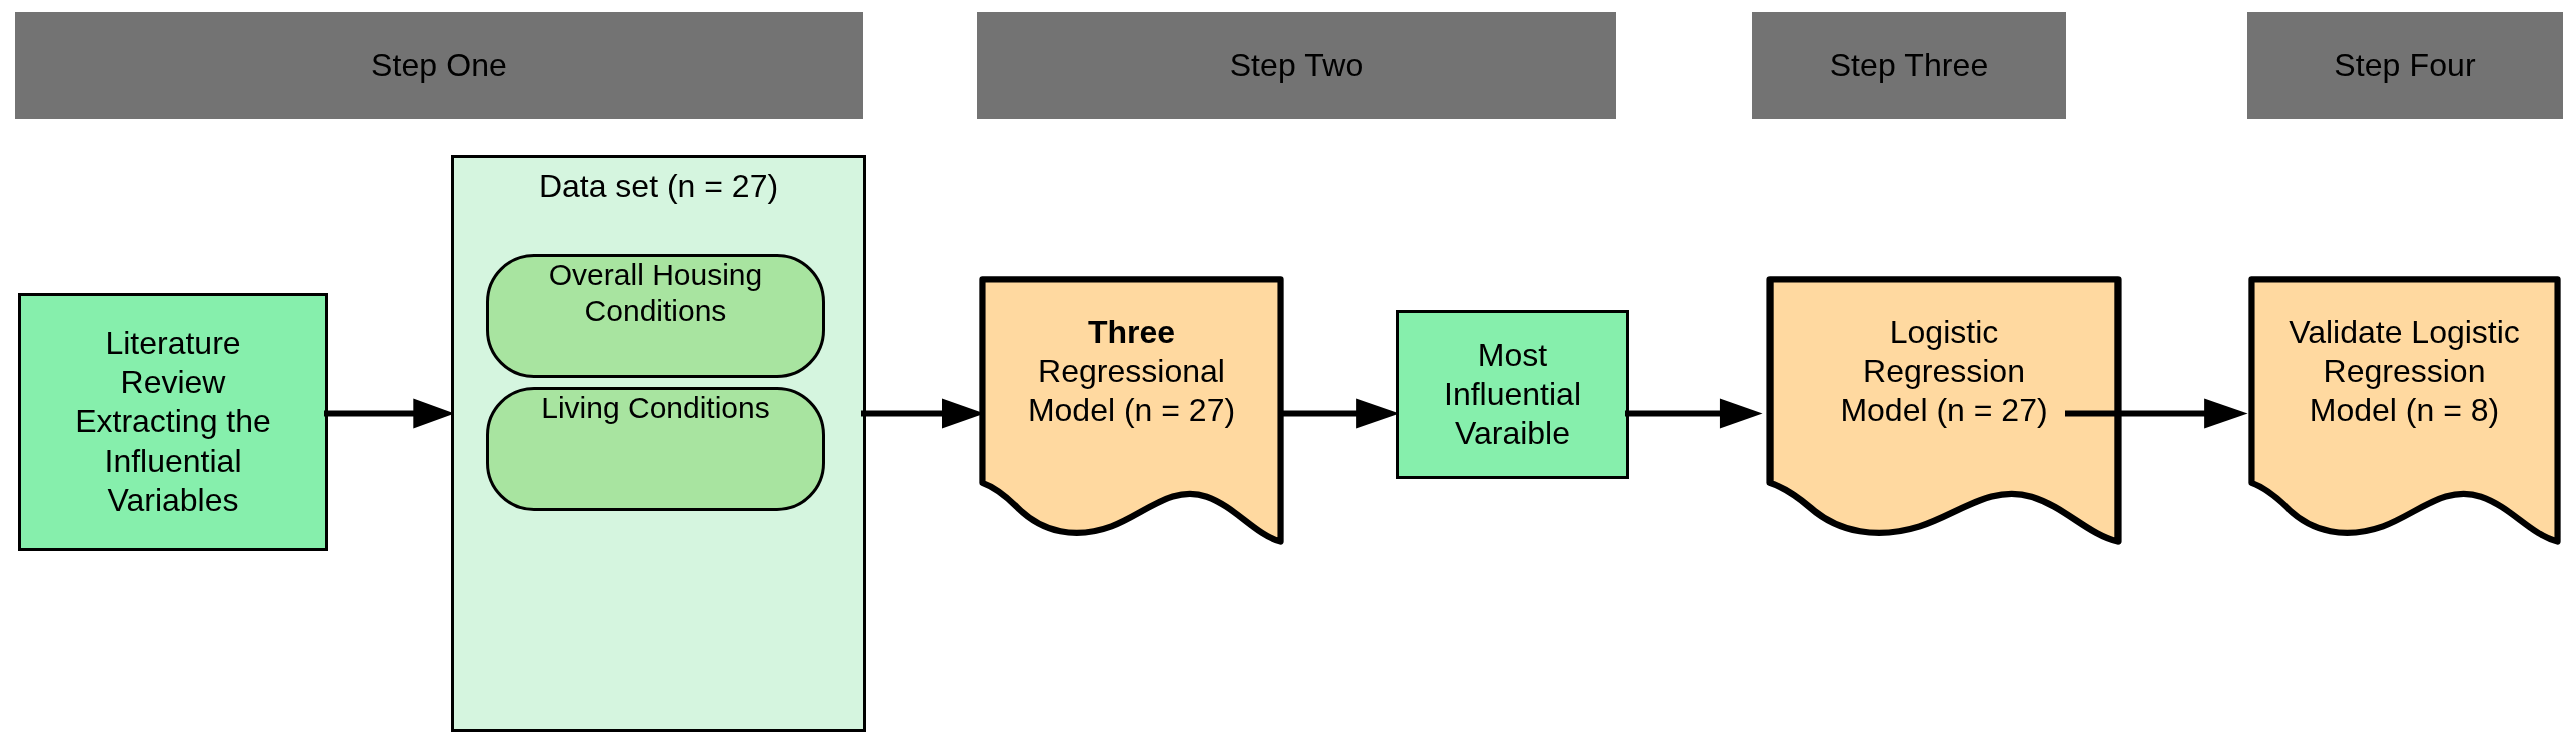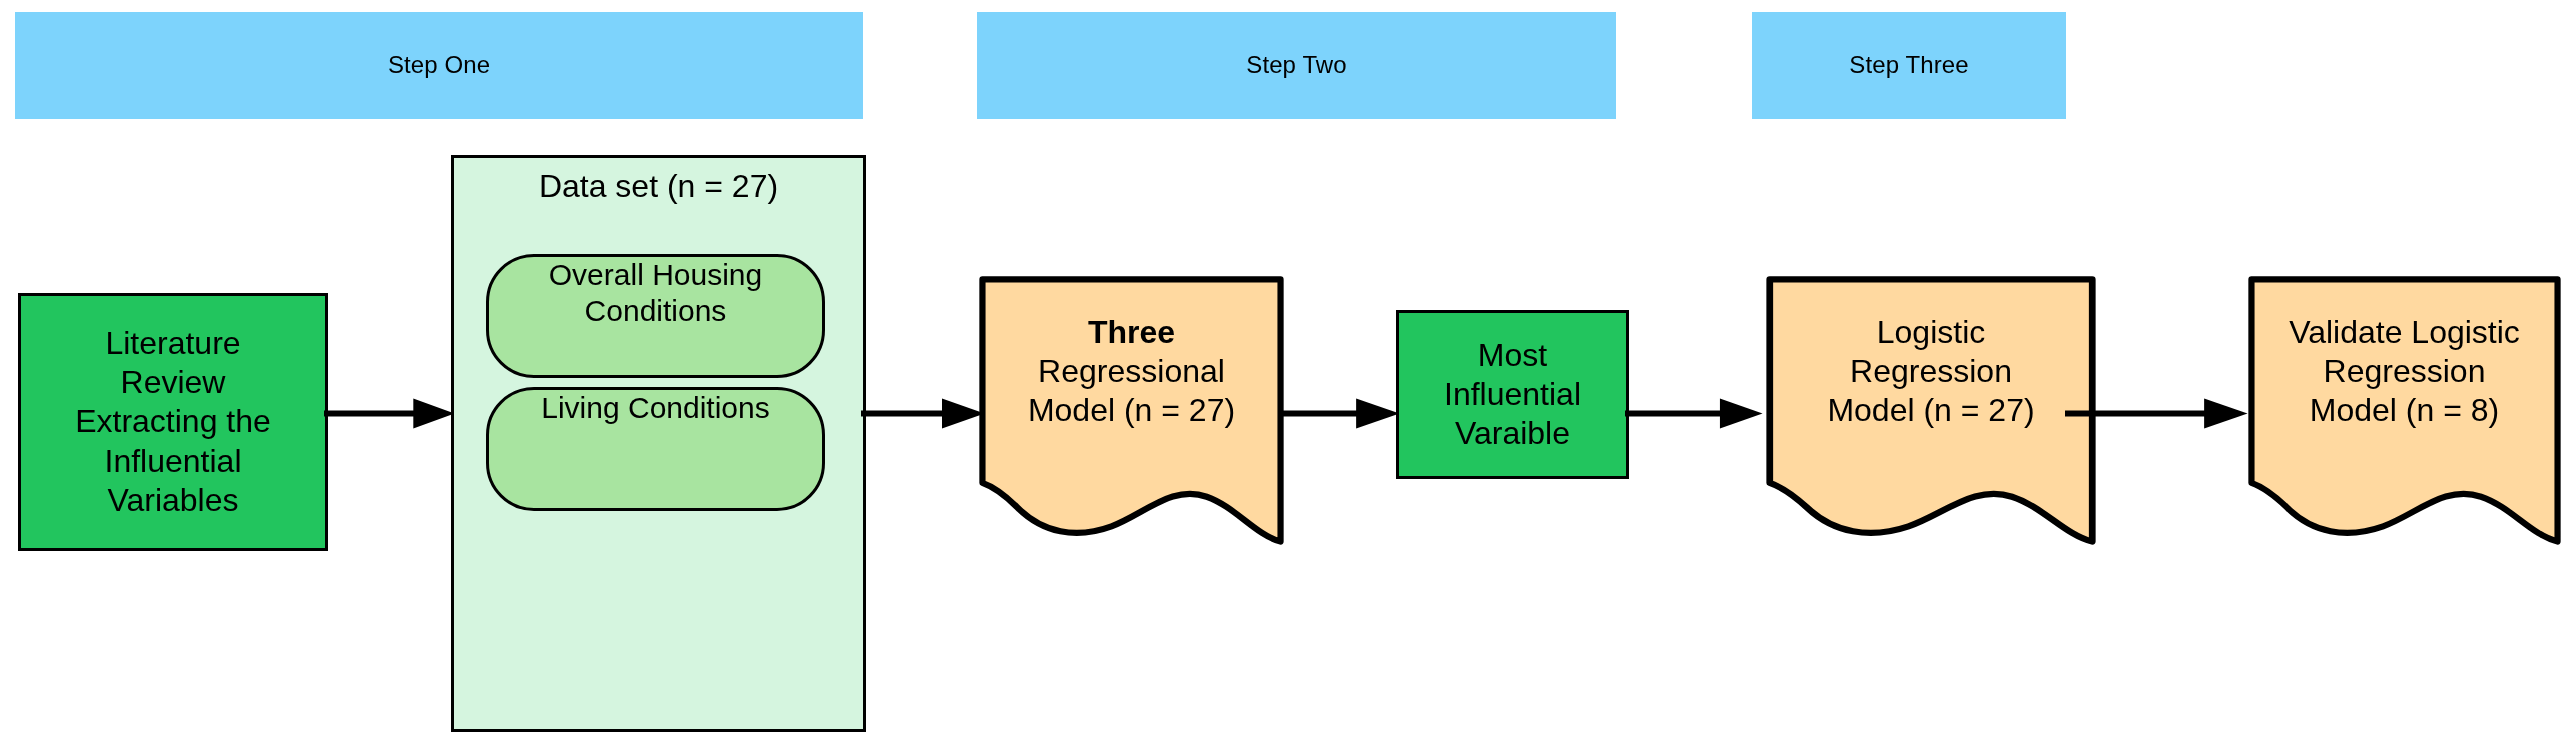--- a/index.html
+++ b/index.html
@@ -15,45 +15,45 @@
     position: relative;
     width: 2576px;
     height: 748px;
     background: #ffffff;
     overflow: hidden;
   }
 
   
   .step-bar {
     position: absolute;
-    background: #7dd3fc;
+    background: #737373;
     display: flex;
     align-items: center;
     justify-content: center;
-    font-size: 24px;
+    font-size: 32px;
     color: #000;
     letter-spacing: 0.1px;
   }
 
   
   .node {
     position: absolute;
     box-sizing: border-box;
     display: flex;
     align-items: center;
     justify-content: center;
     text-align: center;
     font-size: 32px;
     line-height: 1.22;
     color: #000;
   }
   .node .lbl { display: block; padding: 0 6.9px; }
 
   .rect-node {
-    background: #22c55e;
+    background: #86efac;
     border: 3.4px solid #000000;
     align-items: center;
   }
 
   
   .group-box {
     position: absolute;
     box-sizing: border-box;
     background: #D5F5DF;
     border: 3.4px solid #000000;
@@ -118,20 +118,23 @@
   </div>
 
   <div class="step-bar" style="left:1752px; top:11.7px; width:314px; height:107px;">
     <span>Step Three</span>
   </div>
 
   <div class="step-bar" style="left:977px; top:11.7px; width:639px; height:107px;">
     <span>Step Two</span>
   </div>
 
+  <div class="step-bar" style="left:2247px; top:11.7px; width:316px; height:107px;">
+    <span>Step Four</span>
+  </div>
 
   <div class="node rect-node" style="left:18px; top:293px; width:310px; height:258px;">
     <span class="lbl">
       <span>Literature</span><br>
       <span>Review</span><br>
       <span>Extracting the</span><br>
       <span>Influential</span><br>
       <span>Variables</span>
     </span>
   </div>
@@ -194,21 +197,21 @@
     </span>
   </div>
 
   <div class="arrow" style="left:1625px; top:393px; width:141px; height:41px;">
     <svg viewBox="0 0 205 60" preserveAspectRatio="none">
       <line x1="0" y1="30" x2="148" y2="30" stroke="#000" stroke-width="9"></line>
       <polygon points="138,8 200,30 138,52" fill="#000"></polygon>
     </svg>
   </div>
 
-  <div class="doc-node" style="left:1766px; top:276px; width:330px; height:269px;">
+  <div class="doc-node" style="left:1766px; top:276px; width:356px; height:269px;">
     <svg viewBox="0 0 440 390" preserveAspectRatio="none">
       <path d="M5,5 L435,5 L435,385 C398,375 370,335 328,320
                C278,302 238,345 190,363 C138,382 90,372 55,336
                C37,318 21,306 5,300 Z" fill="#FFD9A0" stroke="#000000" stroke-width="9" stroke-linejoin="round"></path>
     </svg>
     <div class="doc-label" style="top:37px;">
       <span>Logistic</span><br>
       <span>Regression</span><br>
       <span>Model (n = 27)</span>
     </div>

